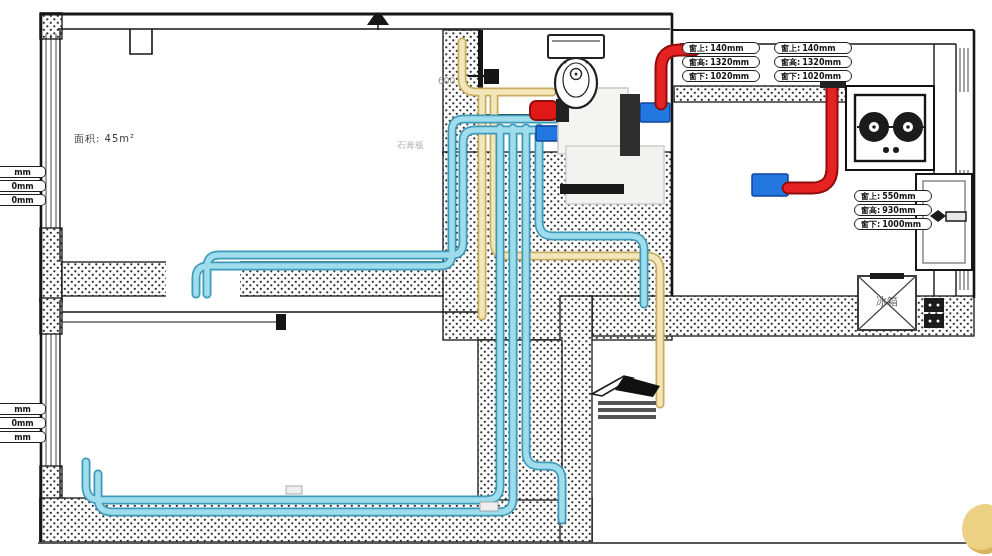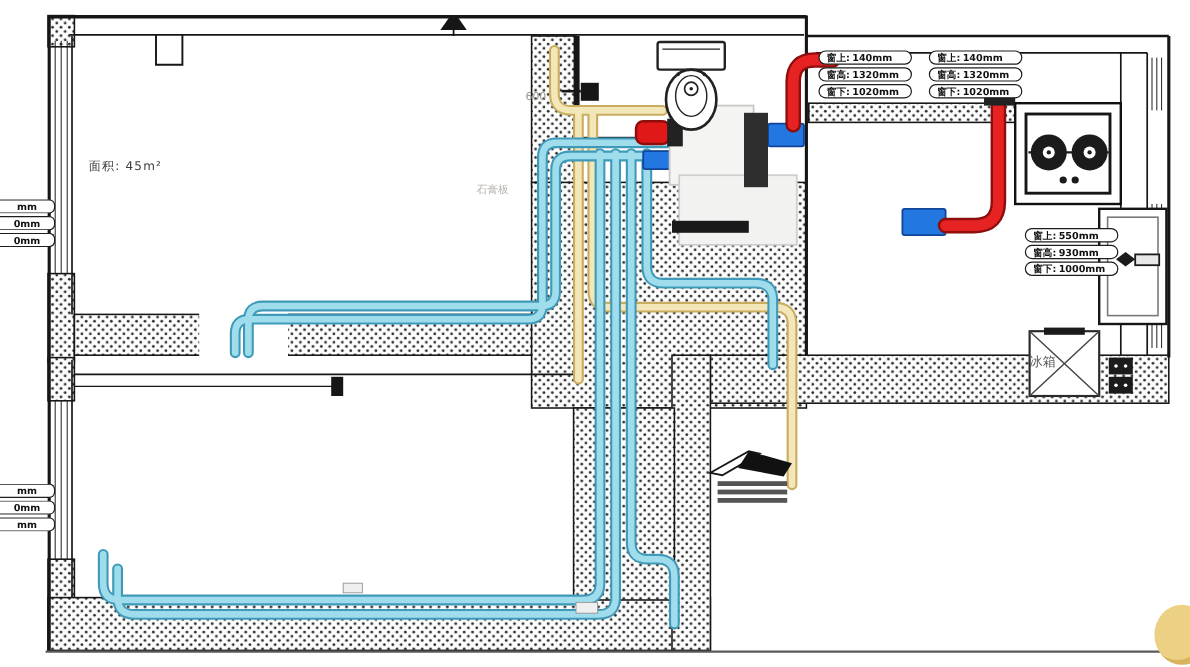--- a/index.html
+++ b/index.html
@@ -9,23 +9,23 @@
   
   .po-c{fill:none;stroke:#3e9ab8;stroke-width:9;stroke-linecap:round;}
   .pi-c{fill:none;stroke:#9fdded;stroke-width:5.5;stroke-linecap:round;}
   .po-y{fill:none;stroke:#c9ac5e;stroke-width:9;stroke-linecap:round;}
   .pi-y{fill:none;stroke:#f3e7ba;stroke-width:5.5;stroke-linecap:round;}
   .po-r{fill:none;stroke:#8e0d0d;stroke-width:13;stroke-linecap:round;}
   .pi-r{fill:none;stroke:#e62222;stroke-width:9;stroke-linecap:round;}
   
   .txt{position:absolute;white-space:nowrap;color:#444;}
   .area{left:74px;top:132px;font-size:10px;letter-spacing:1px;color:#3d3d3d;}
-  .gyp{left:397px;top:139px;font-size:9px;color:#b7b3ae;margin-top:13px;}
+  .gyp{left:397px;top:139px;font-size:9px;color:#b7b3ae;}
   .dim600{left:438px;top:76px;font-size:9px;color:#9a968f;}
-  .fridge-lb{left:858px;top:294px;width:58px;text-align:left;font-size:11px;color:#5a5a5a;}
+  .fridge-lb{left:858px;top:294px;width:58px;text-align:center;font-size:11px;color:#5a5a5a;}
   .pillgroup{position:absolute;}
   .pill{display:flex;align-items:flex-end;gap:2px;background:#fff;border:1.6px solid #1d1d1d;
         border-radius:6px;height:10px;padding:0 6px;margin-bottom:2px;font-size:8px;
         font-weight:bold;color:#111;line-height:1;width:64px;}
   .pill span{white-space:nowrap;}
   .pill.cut{width:33px;border-left:none;border-radius:0 5px 5px 0;justify-content:center;}
   .watermark{position:absolute;right:6px;top:515px;font-size:27px;font-weight:bold;
              color:#9e9e9e;letter-spacing:1px;
              text-shadow:2px 2px 0 #ffffff,-1px -1px 0 #f0f0f0;}
   .logo-blob{position:absolute;right:-16px;top:504px;width:46px;height:50px;border-radius:50%;

